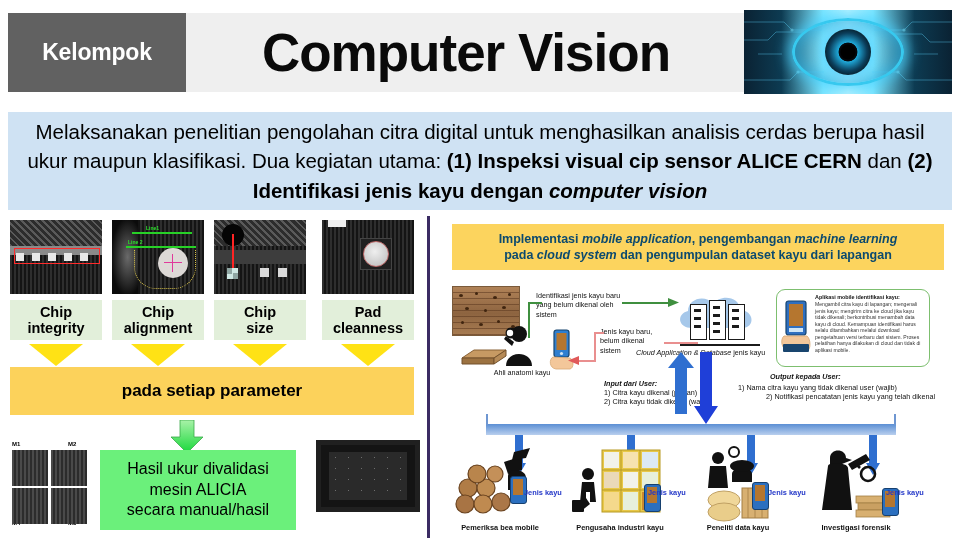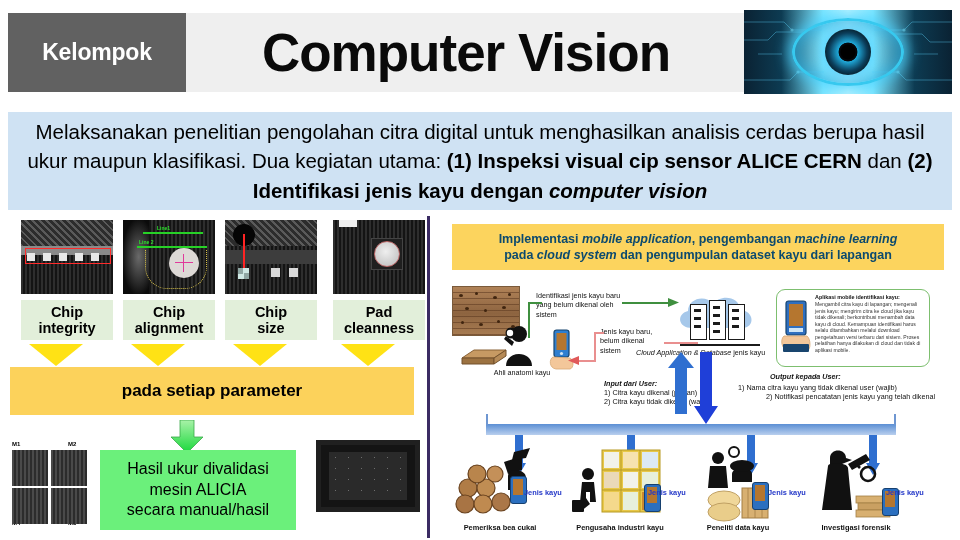--- a/index.html
+++ b/index.html
@@ -61,21 +61,21 @@
     text-align:center;padding:0 14px;box-sizing:border-box;
   }
   .desc p{margin:0;font-size:20.5px;line-height:1.42;color:#000;}
   .desc b{font-weight:bold;}
   .desc i{font-style:italic;font-weight:bold;}
 
   
   .divider{position:absolute;left:427px;top:216px;width:3px;height:322px;background:#3b2b63;}
 
   
-  .thumbs{position:absolute;left:0;top:220px;width:424px;height:120px;margin-left:11px;}
+  .thumbs{position:absolute;left:0;top:220px;width:424px;height:120px;}
   .thumb{position:absolute;top:0;width:92px;height:74px;background:#111;overflow:hidden;}
   .thumb.t1{left:10px;} .thumb.t2{left:112px;} .thumb.t3{left:214px;} .thumb.t4{left:322px;}
   .lbl{
     position:absolute;top:80px;width:92px;height:40px;background:#e2efda;
     display:flex;flex-direction:column;align-items:center;justify-content:center;
     font-size:14.5px;font-weight:bold;color:#000;line-height:1.12;text-align:center;
   }
   .lbl.l1{left:10px;} .lbl.l2{left:112px;} .lbl.l3{left:214px;} .lbl.l4{left:322px;}
 
   
@@ -469,21 +469,21 @@
       <path d="M52 18 L70 12 L70 26 L56 30 Z" fill="#111"></path>
       <path d="M56 32 C56 24 74 24 74 34 L74 46 L56 46 Z" fill="#111"></path>
       <path d="M62 8 L78 4 L74 14 L60 16 Z" fill="#111"></path>
     </svg>
     <div class="phone-sm" style="left:58px;top:32px;">
         <i></i>
       </div>
   </div>
 
   <div class="jkayu" style="left:524px;top:488px;">Jenis kayu</div>
-  <div class="plabel" style="left:440px;top:523px;">Pemeriksa bea cukai</div>
+  <div class="plabel" style="left:440px;top:523px;">Pemeriksa bea mobile</div>
 
   <div class="persona" style="left:572px;">
     <svg viewBox="0 0 108 86" style="width:108px;height:86px;">
       <rect x="30" y="6" width="58" height="62" fill="#e8c84a" stroke="#b79a22" stroke-width="1"></rect>
       <g stroke="#b79a22" stroke-width="1">
         <line x1="30" y1="26" x2="88" y2="26"></line>
           <line x1="30" y1="46" x2="88" y2="46"></line>
         <line x1="49" y1="6" x2="49" y2="68"></line>
           <line x1="68" y1="6" x2="68" y2="68"></line>
       </g>

